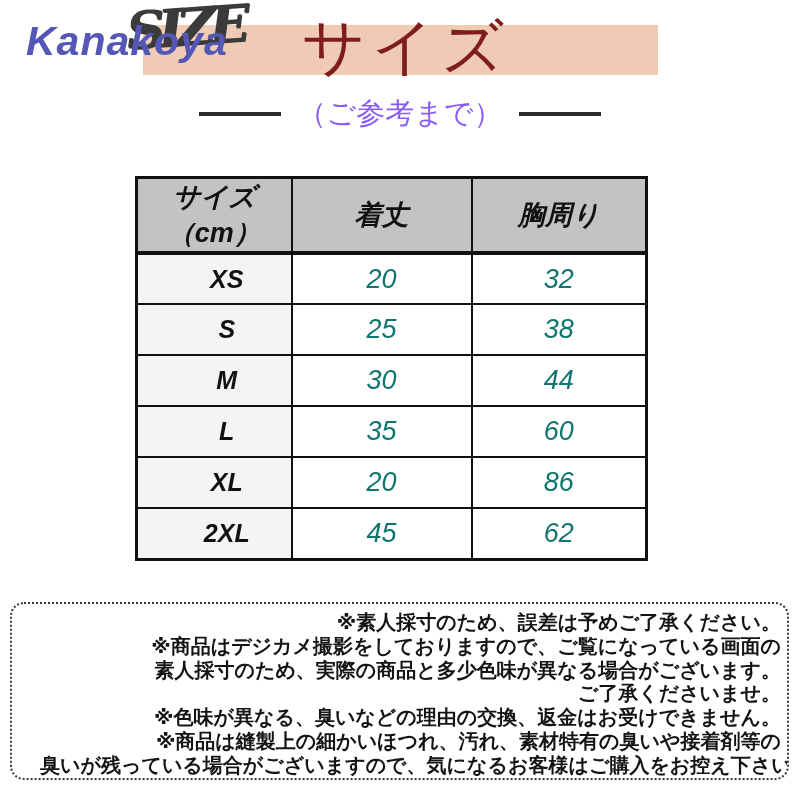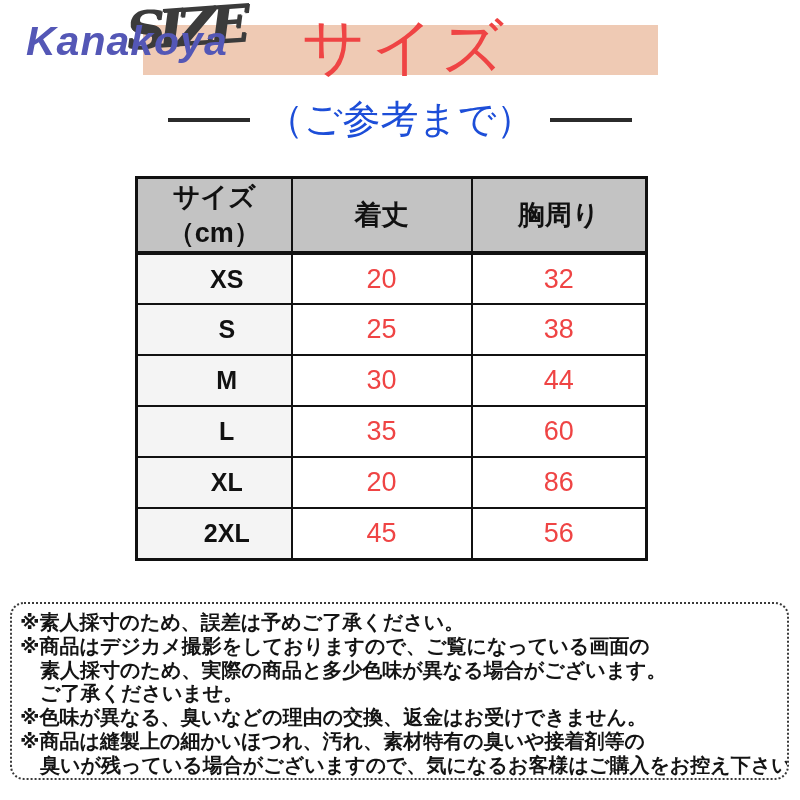--- a/index.html
+++ b/index.html
@@ -26,60 +26,62 @@
   }
   .brand {
     position: absolute; left: 26px; top: 21px; z-index: 3;
     font-size: 41px; line-height: 1.0; font-weight: bold; letter-spacing: 1px;
     color: var(--brand, #5457B6);
     font-style: italic;
   }
   .title {
     position: absolute; left: 302px; top: 14px; z-index: 2;
     font-size: 62px; line-height: 1.05; letter-spacing: 6px;
-    color: #ef4444;
+    color: #7f1d1d;
   }
   .subtitle {
     position: absolute; left: 0; top: 94px; width: 800px; z-index: 2;
     display: flex; align-items: center; justify-content: center; gap: 16px;
     font-family: "Liberation Serif", "DejaVu Serif", serif;
-    font-size: 38px; color: #1d4ed8;
+    font-size: 29px; color: #8b5cf6;
   }
   .subtitle .rule { width: 82px; height: 4px; background: #2b2b2b; }
 
   
   .size-table {
     position: absolute; left: 135px; top: 176px; z-index: 2;
     border-collapse: collapse; table-layout: fixed; background: #fff;
     border: 3px solid #111;
+    font-style: italic;
   }
   .size-table th, .size-table td {
     border: 2px solid #111; text-align: center; vertical-align: middle; padding: 0;
   }
   .size-table col.c1 { width: 155px; }
   .size-table col.c2 { width: 180px; }
   .size-table col.c3 { width: 175px; }
   .size-table thead th {
     background: var(--header-bg, #C3C3C3);
     height: 54px; font-size: 27px; font-weight: bold; color: #111;
     border-bottom: 4px solid #111;
   }
-  .size-table tbody td { height: 51px; font-size: 27px; color: #ef4444; background: #fff; }
+  .size-table tbody td { height: 51px; font-size: 27px; color: #0f766e; background: #fff; }
   .size-table tbody td.label {
     background: var(--label-bg, #F4F4F4);
     font-weight: bold; font-size: 25px; color: #111; padding-left: 25px;
   }
 
   
   .notes {
     position: absolute; left: 10px; top: 602px; width: 779px; height: 178px; z-index: 2;
     border: 2px dotted #3a3a3a; border-radius: 14px;
     padding: 7px 6px 0 8px;
     font-size: 20px; font-weight: bold; line-height: 23.8px; color: #141414;
     overflow: hidden;
+    text-align: right;
   }
   .notes .line { white-space: pre; }
 </style>
 </head>
 <body>
 
 <div id="canvas">
 
   <div class="band"></div>
 
@@ -130,21 +132,21 @@
           <td>60</td>
         </tr>
         <tr>
           <td class="label">XL</td>
           <td>20</td>
           <td>86</td>
         </tr>
         <tr>
           <td class="label">2XL</td>
           <td>45</td>
-          <td>56</td>
+          <td>62</td>
         </tr>
       </tbody>
   </table>
 
   <div class="notes">
       <div class="line">※素人採寸のため、誤差は予めご了承ください。</div>
       <div class="line">※商品はデジカメ撮影をしておりますので、ご覧になっている画面の</div>
       <div class="line">　素人採寸のため、実際の商品と多少色味が異なる場合がございます。</div>
       <div class="line">　ご了承くださいませ。</div>
       <div class="line">※色味が異なる、臭いなどの理由の交換、返金はお受けできません。</div>

